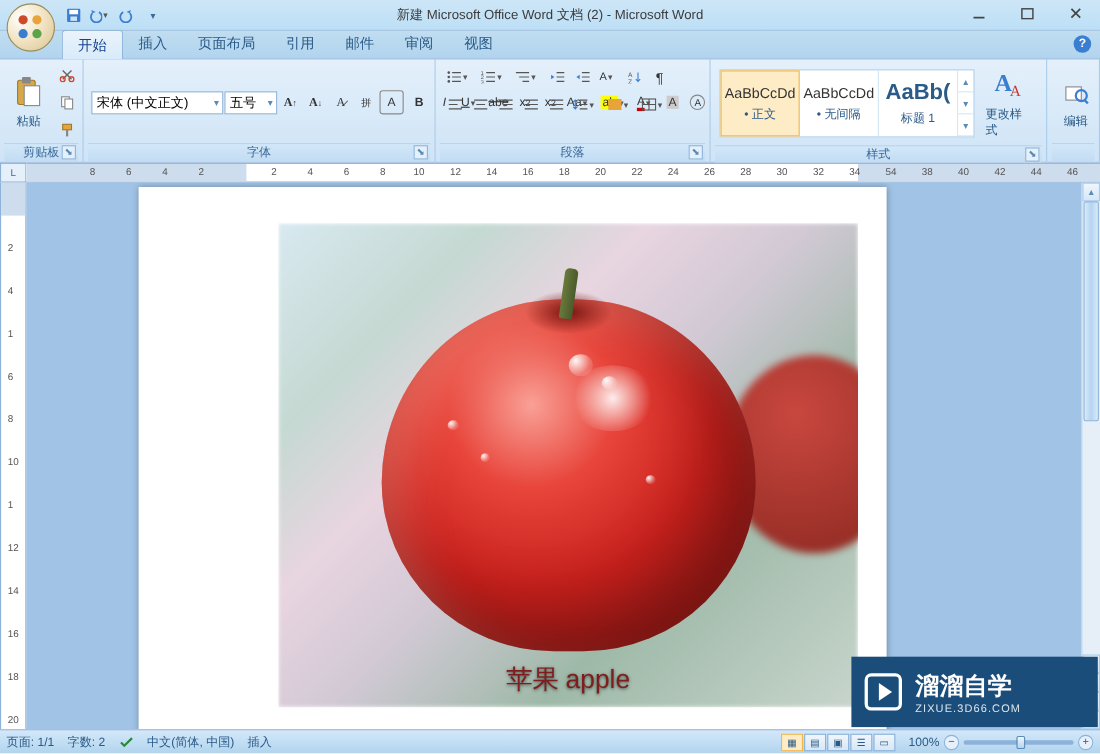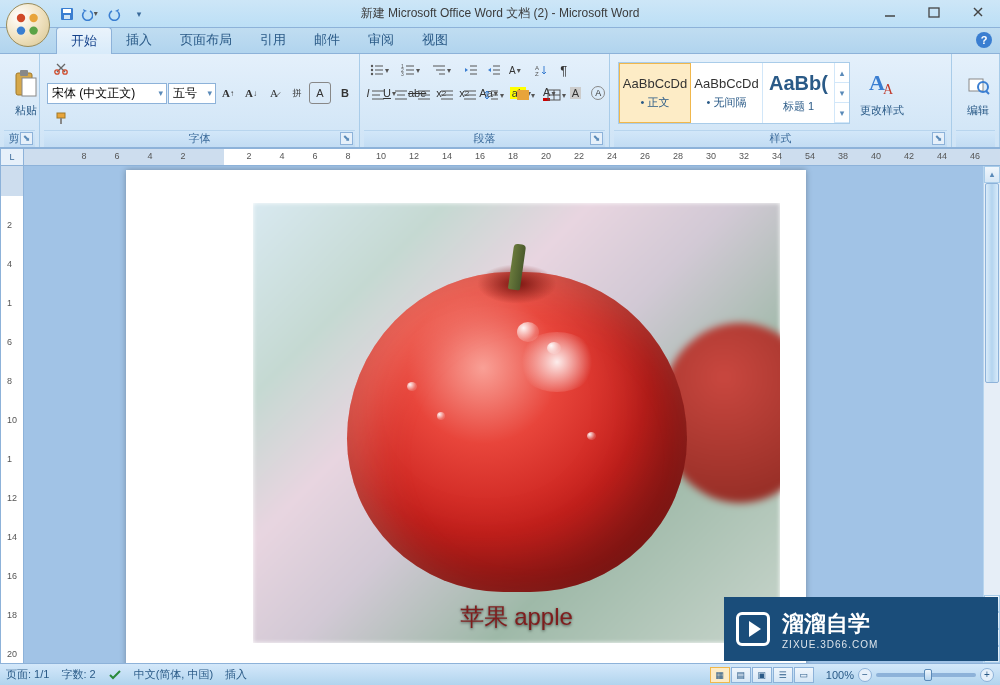--- a/index.html
+++ b/index.html
@@ -81,21 +81,21 @@
 .status-bar .spacer { flex: 1; }
 .view-btns { display: flex; gap: 1px; }
 .view-btn { width: 20px; height: 16px; border: 1px solid #8db2d9; background: linear-gradient(#f0f6fc,#d6e7f6); font-size:9px; display:flex;align-items:center;justify-content:center; }
 .view-btn.active { background: #fdecc6; border-color: #f0b74c; }
 .zoom { display: flex; align-items: center; gap: 4px; }
 .zoom-track { width: 100px; height: 4px; background: #8db2d9; position: relative; border-radius: 2px; }
 .zoom-thumb { position: absolute; left: 48px; top: -4px; width: 8px; height: 12px; background: linear-gradient(#f0f6fc,#b4d4ef); border: 1px solid #5a8ab8; border-radius: 2px; }
 .zbtn { width: 14px; height: 14px; border: 1px solid #8db2d9; border-radius: 50%; background: #e6f0fa; text-align: center; line-height: 11px; font-size: 10px; color: #2a5a87; }
 
 
-.watermark { position: absolute; right: 2px; bottom: 24px; width: 274px; height: 64px; background: #1a4d7a; display: flex; align-items: center; padding: 0 12px; gap: 12px; }
+.watermark { position: absolute; right: 2px; bottom: 24px; width: 224px; height: 64px; background: #1a4d7a; display: flex; align-items: center; padding: 0 12px; gap: 12px; }
 .watermark .play { width: 34px; height: 34px; border: 3px solid #fff; border-radius: 6px; display:flex;align-items:center;justify-content:center; }
 .watermark .play::after { content:""; border-left: 12px solid #fff; border-top: 8px solid transparent; border-bottom: 8px solid transparent; margin-left: 3px; }
 .watermark .wm-text { color: #fff; display:flex; flex-direction:column; }
 .watermark .wm-main { font-size: 22px; font-weight: bold; }
 .watermark .wm-sub { font-size: 10px; letter-spacing: 1px; opacity: .85; }
 </style>
 </head>
 <body>
 
 <div class="title-bar">
@@ -157,21 +157,21 @@
   <div class="tab">页面布局</div>
   <div class="tab">引用</div>
   <div class="tab">邮件</div>
   <div class="tab">审阅</div>
   <div class="tab">视图</div>
   <div class="help-icon">?</div>
 </div>
 
 <div class="ribbon">
 
-  <div class="group" style="width:40px">
+  <div class="group" style="width:76px">
     <div class="group-body">
       <div class="big-btn">
         <div class="icn">
             <svg width="28" height="30">
               <rect x="4" y="3" width="16" height="22" rx="2" fill="#d6a84a" stroke="#a07828"></rect>
               <rect x="8" y="0" width="8" height="6" rx="1" fill="#888"></rect>
               <rect x="10" y="8" width="14" height="18" fill="#fff" stroke="#888"></rect>
             </svg>
           </div>
         <div class="lbl">粘贴</div>

